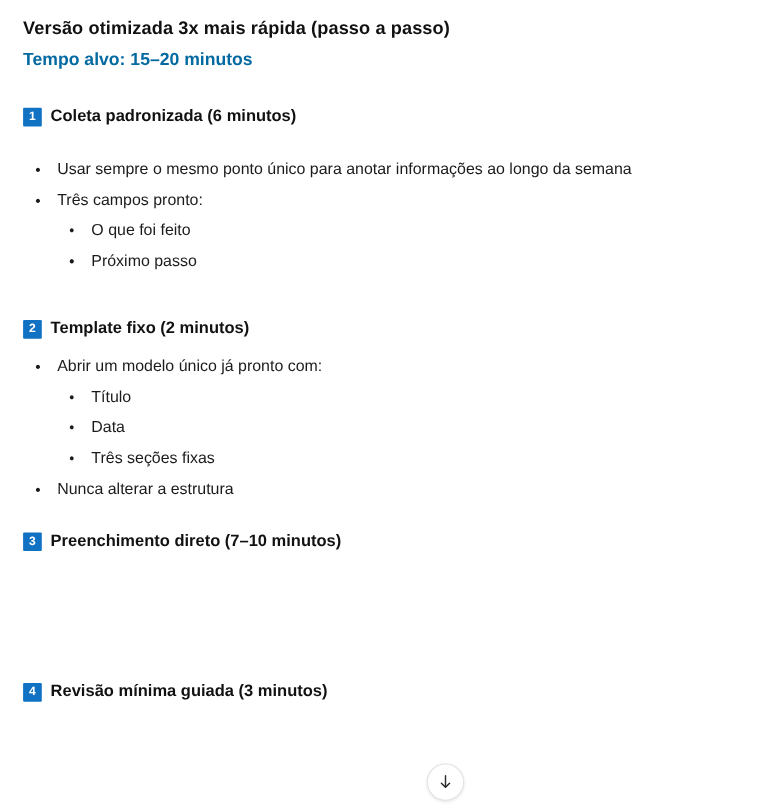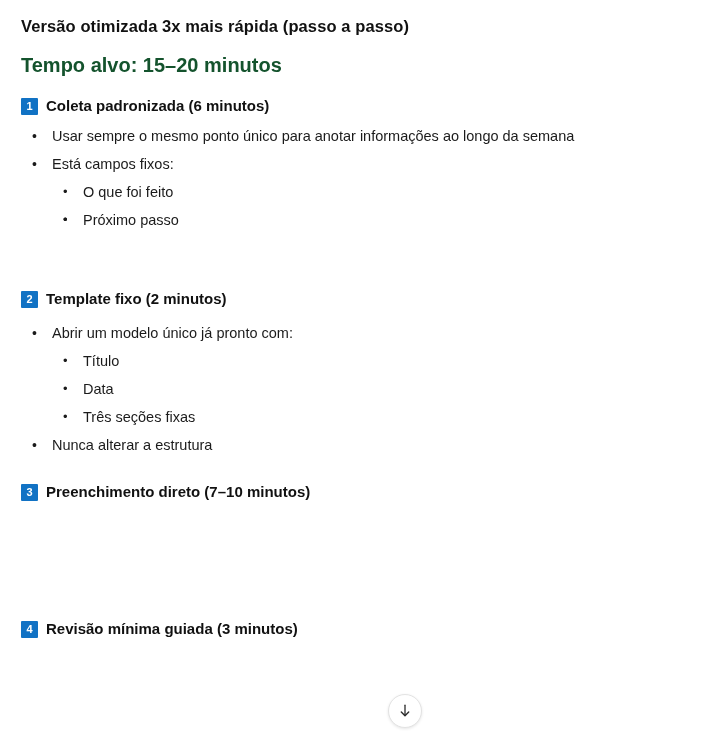--- a/index.html
+++ b/index.html
@@ -36,25 +36,25 @@
     font-weight: bold;
     line-height: 22px;
     letter-spacing: 0.1px;
     color: #111111;
     white-space: nowrap;
   }
 
   .doc-subtitle {
     position: absolute;
     left: 21px;
-    top: 54px;
-    font-size: 20px;
+    top: 44px;
+    font-size: 16px;
     font-weight: bold;
     line-height: 22px;
-    color: #14532d;
+    color: #0369a1;
     white-space: nowrap;
   }
 
   
   .section {
     position: absolute;
     left: 21px;
     width: 660px;
   }
 
@@ -172,23 +172,23 @@
   <div class="doc-title">Versão otimizada 3x mais rápida (passo a passo)</div>
 
   <div class="doc-subtitle">Tempo alvo: 15–20 minutos</div>
 
   <div id="sections-root">
       <div class="section" style="top: 96px;">
         <div class="section-heading">
           <span class="badge">1</span>
           <span class="section-title">Coleta padronizada (6 minutos)</span>
         </div>
-        <ul class="lvl1" style="margin-top: 6px;">
+        <ul class="lvl1" style="margin-top: 24px;">
           <li class="bullet lvl1-item"><span class="dot"></span><span class="bullet-text">Usar sempre o mesmo ponto único para anotar informações ao longo da semana</span></li>
-          <li class="bullet lvl1-item"><span class="dot"></span><span class="bullet-text">Está campos fixos:</span></li>
+          <li class="bullet lvl1-item"><span class="dot"></span><span class="bullet-text">Três campos pronto:</span></li>
           <li class="bullet lvl2-item"><span class="dot"></span><span class="bullet-text">O que foi feito</span></li>
           <li class="bullet lvl2-item"><span class="dot"></span></li>
           <li class="bullet lvl2-item"><span class="dot"></span><span class="bullet-text">Próximo passo</span></li>
         </ul>
       </div>
       <div class="section" style="top: 289px;">
         <div class="section-heading">
           <span class="badge">2</span>
           <span class="section-title">Template fixo (2 minutos)</span>
         </div>

